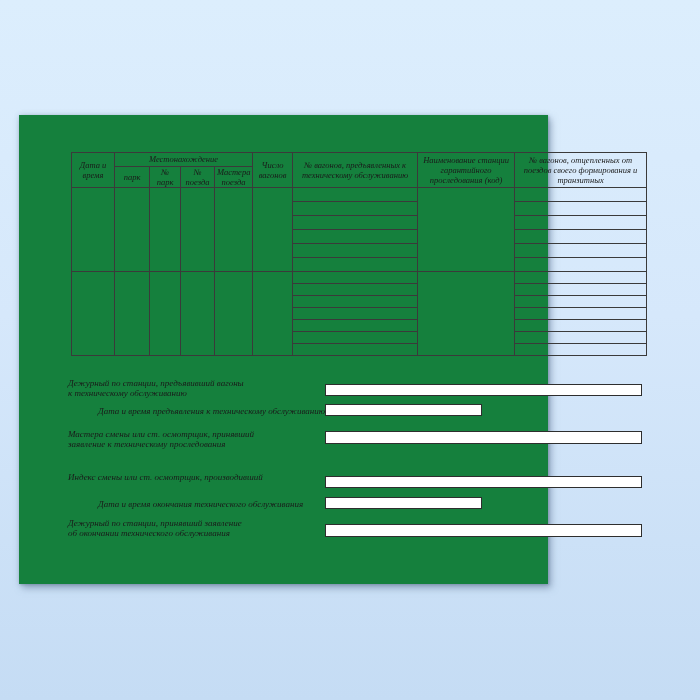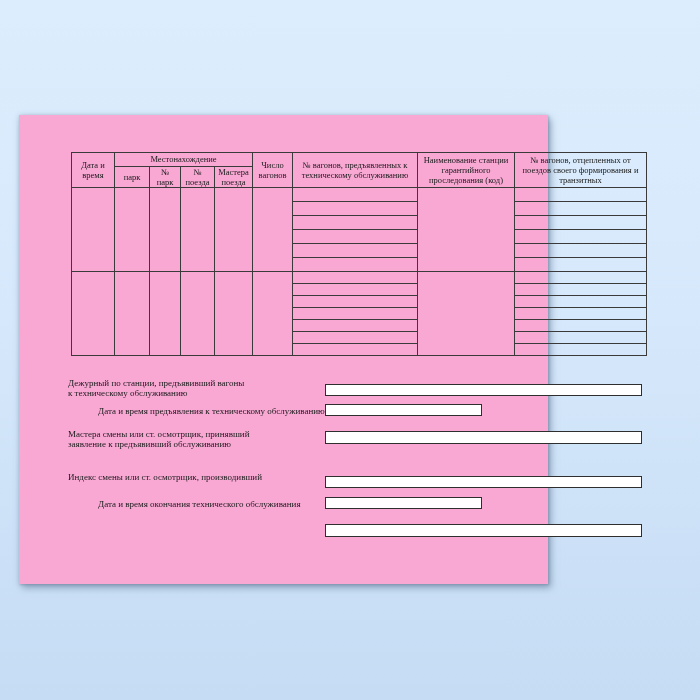--- a/index.html
+++ b/index.html
@@ -14,24 +14,25 @@
     font-family: "Liberation Serif", "DejaVu Serif", serif;
     color: #1a1a1a;
     position: relative;
   }
   .page {
     position: absolute;
     left: 19px;
     top: 115px;
     width: 529px;
     height: 469px;
-    background: #f9a8d4;
+    background: #15803d;
     box-shadow: 3px 4px 7px rgba(96,118,148,0.55),
                 1px 1px 2px rgba(96,118,148,0.35),
                 0 0 5px rgba(110,130,160,0.30);
+    font-style: italic;
   }
 
   
   table.service-table {
     position: absolute;
     left: 52px;
     top: 37px;
     width: 575px;
     border-collapse: collapse;
     table-layout: fixed;
@@ -182,29 +183,33 @@
   </div>
   <div class="sig-box" style="top:269px"></div>
 
   <div class="sig-label indent" style="top:291px">
     <div>Дата и время предъявления к техническому обслуживанию</div>
   </div>
   <div class="sig-box short" style="top:289px"></div>
 
   <div class="sig-label" style="top:314px">
     <div>Мастера смены или ст. осмотрщик, принявший</div>
-    <div>заявление к предъявивший обслуживанию</div>
+    <div>заявление к техническому проследования</div>
   </div>
   <div class="sig-box" style="top:316px;height:13px"></div>
 
   <div class="sig-label" style="top:357px">
     <div>Индекс смены или ст. осмотрщик, производивший</div>
   </div>
   <div class="sig-box" style="top:361px"></div>
 
   <div class="sig-label indent" style="top:384px">
     <div>Дата и время окончания технического обслуживания</div>
   </div>
   <div class="sig-box short" style="top:382px"></div>
 
+  <div class="sig-label" style="top:403px">
+    <div>Дежурный по станции, принявший заявление</div>
+    <div>об окончании технического обслуживания</div>
+  </div>
   <div class="sig-box" style="top:409px;height:13px"></div>
 
 </div>
 
 </body></html>

